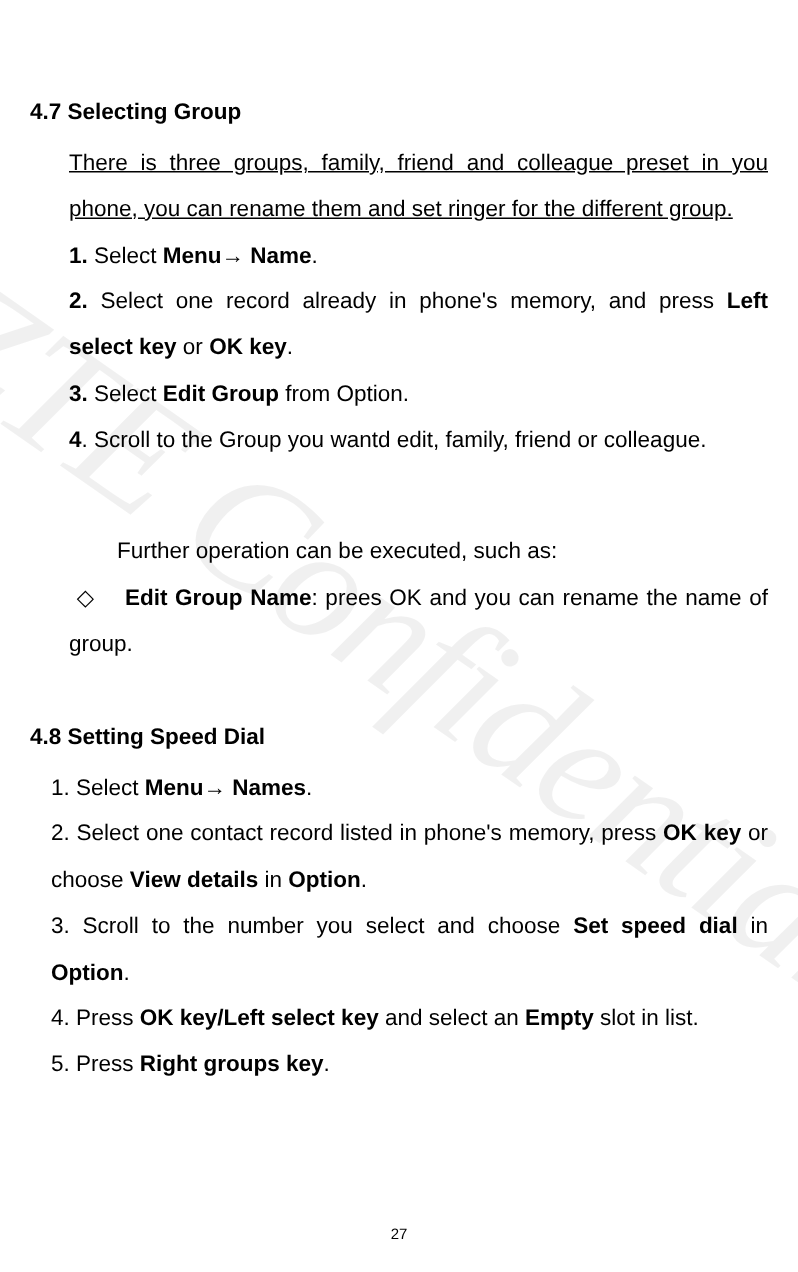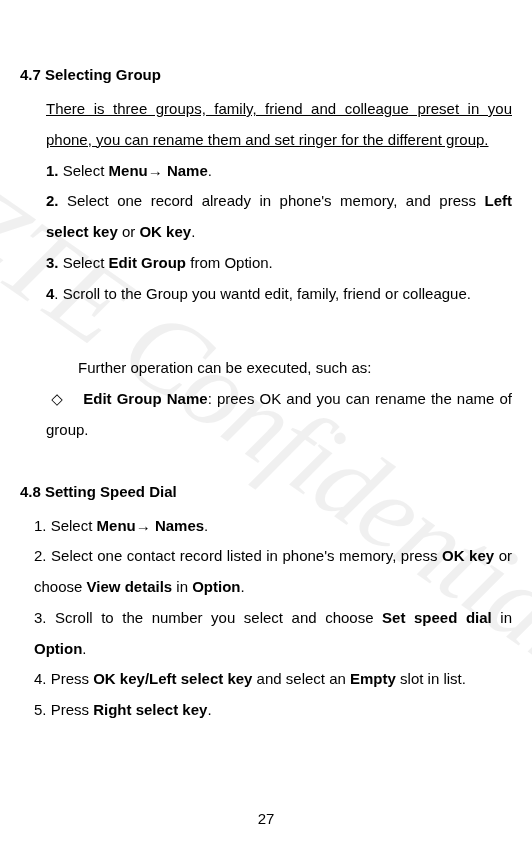--- a/index.html
+++ b/index.html
@@ -77,21 +77,21 @@
     margin-left: 14px;
     line-height: 2.05;
     text-align: justify;
   }
   .pnum {
     position: absolute;
     bottom: 14px;
     left: 0;
     width: 532px;
     text-align: center;
-    font-size: 15px;
+    font-size: 10px;
   }
 </style>
 </head>
 <body>
 
 <div class="watermark">ZTE Confidential</div>
 
 <div class="page">
 
   <div class="sec-head">4.7 Selecting Group</div>
@@ -132,17 +132,17 @@
 
   <div class="step48">
     <span>3. Scroll to the number you select and choose </span><span class="b">Set speed dial</span><span> in </span><span class="b">Option</span><span>.</span>
   </div>
 
   <div class="step48">
     <span>4. Press </span><span class="b">OK key/Left select key</span><span> and select an </span><span class="b">Empty</span><span> slot in list.</span>
   </div>
 
   <div class="step48">
-    <span>5. Press </span><span class="b">Right select key</span><span>.</span>
+    <span>5. Press </span><span class="b">Right groups key</span><span>.</span>
   </div>
 
   <div class="pnum">27</div>
 </div>
 
 </body></html>

